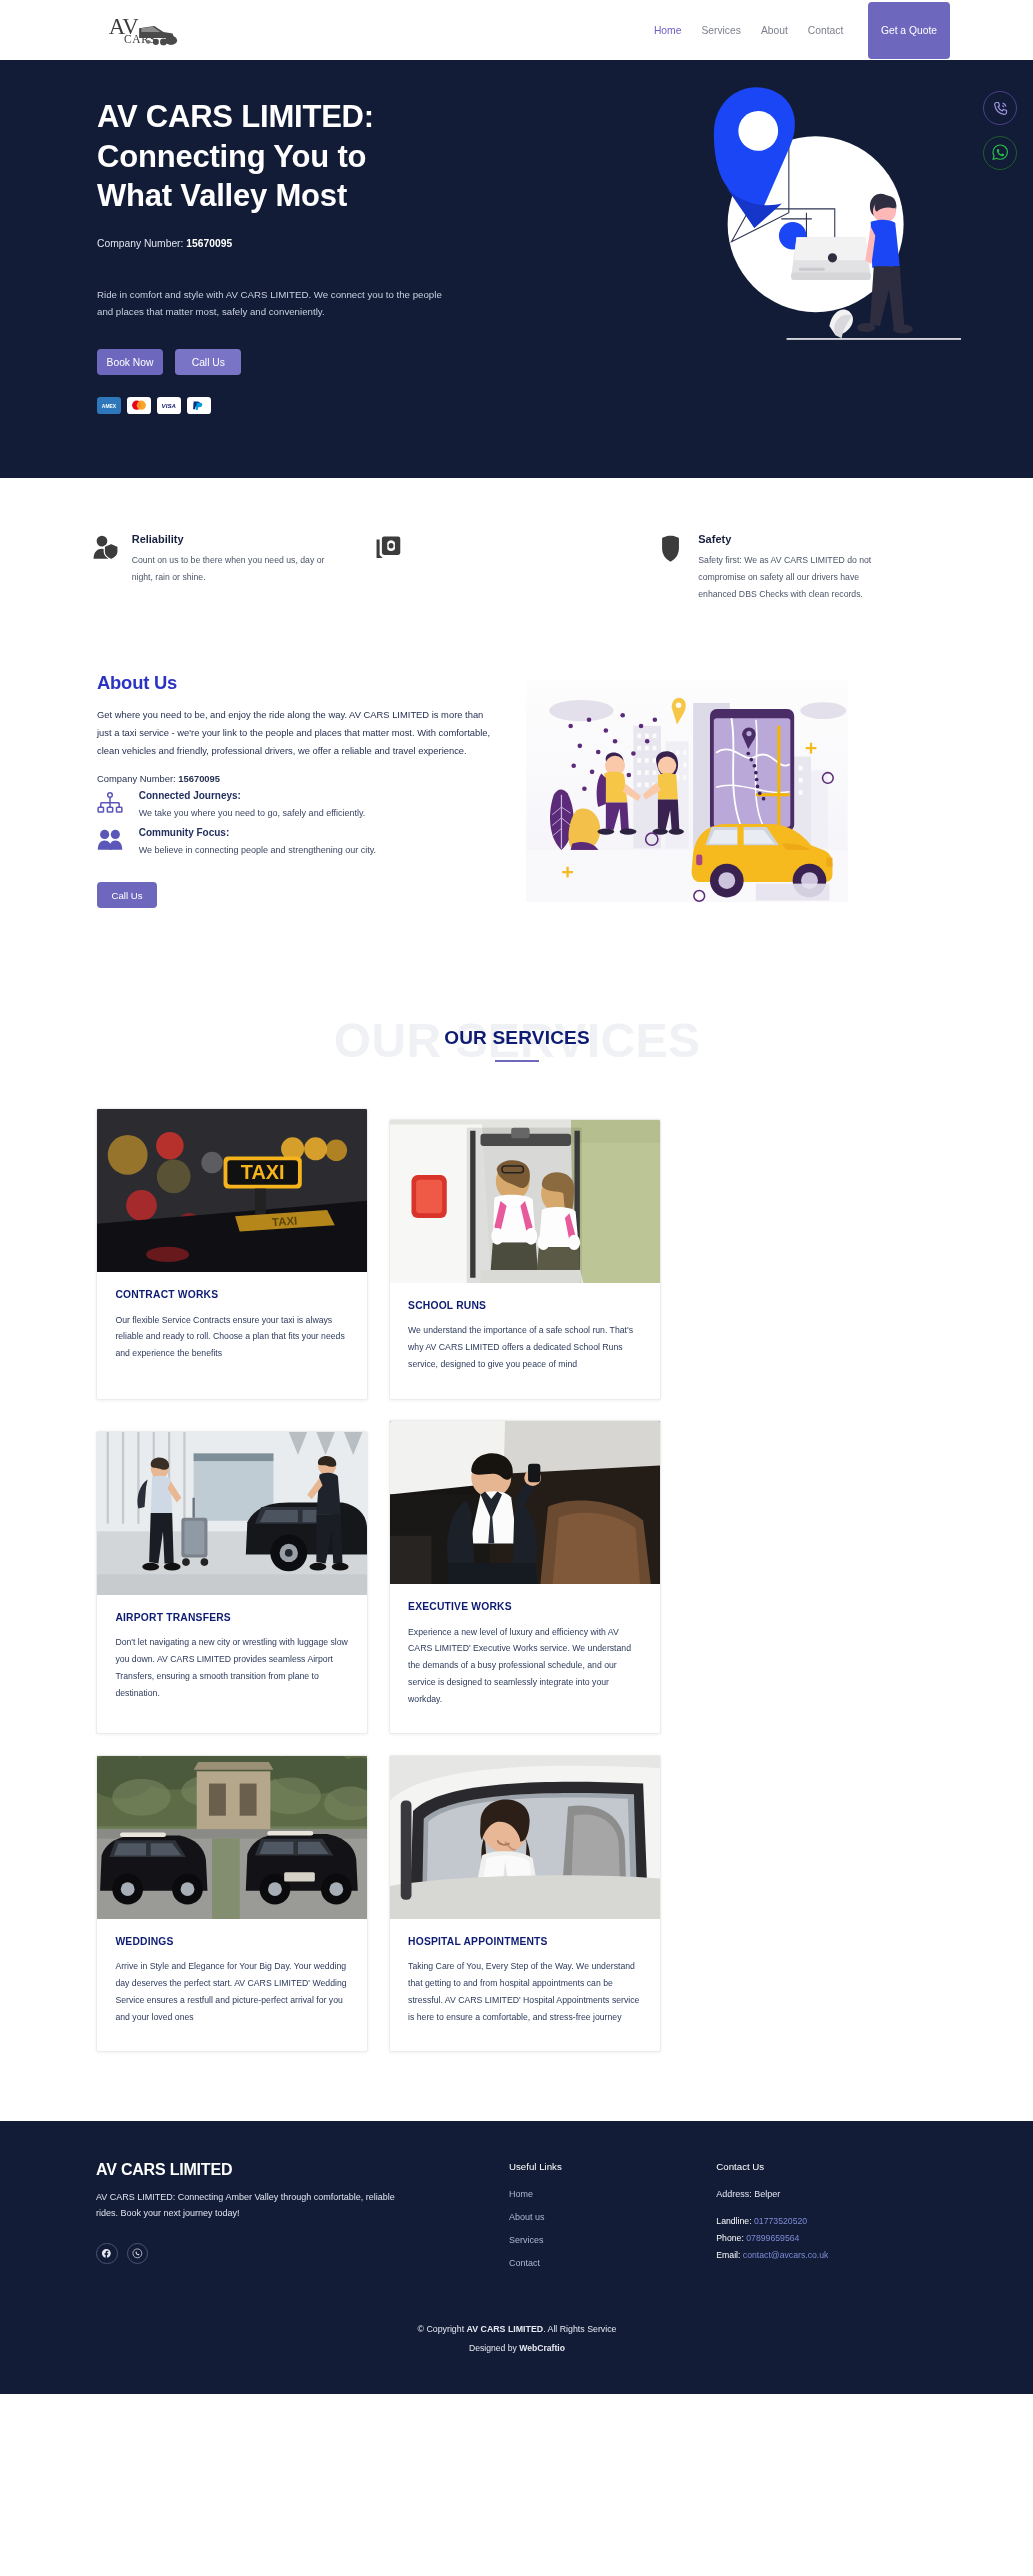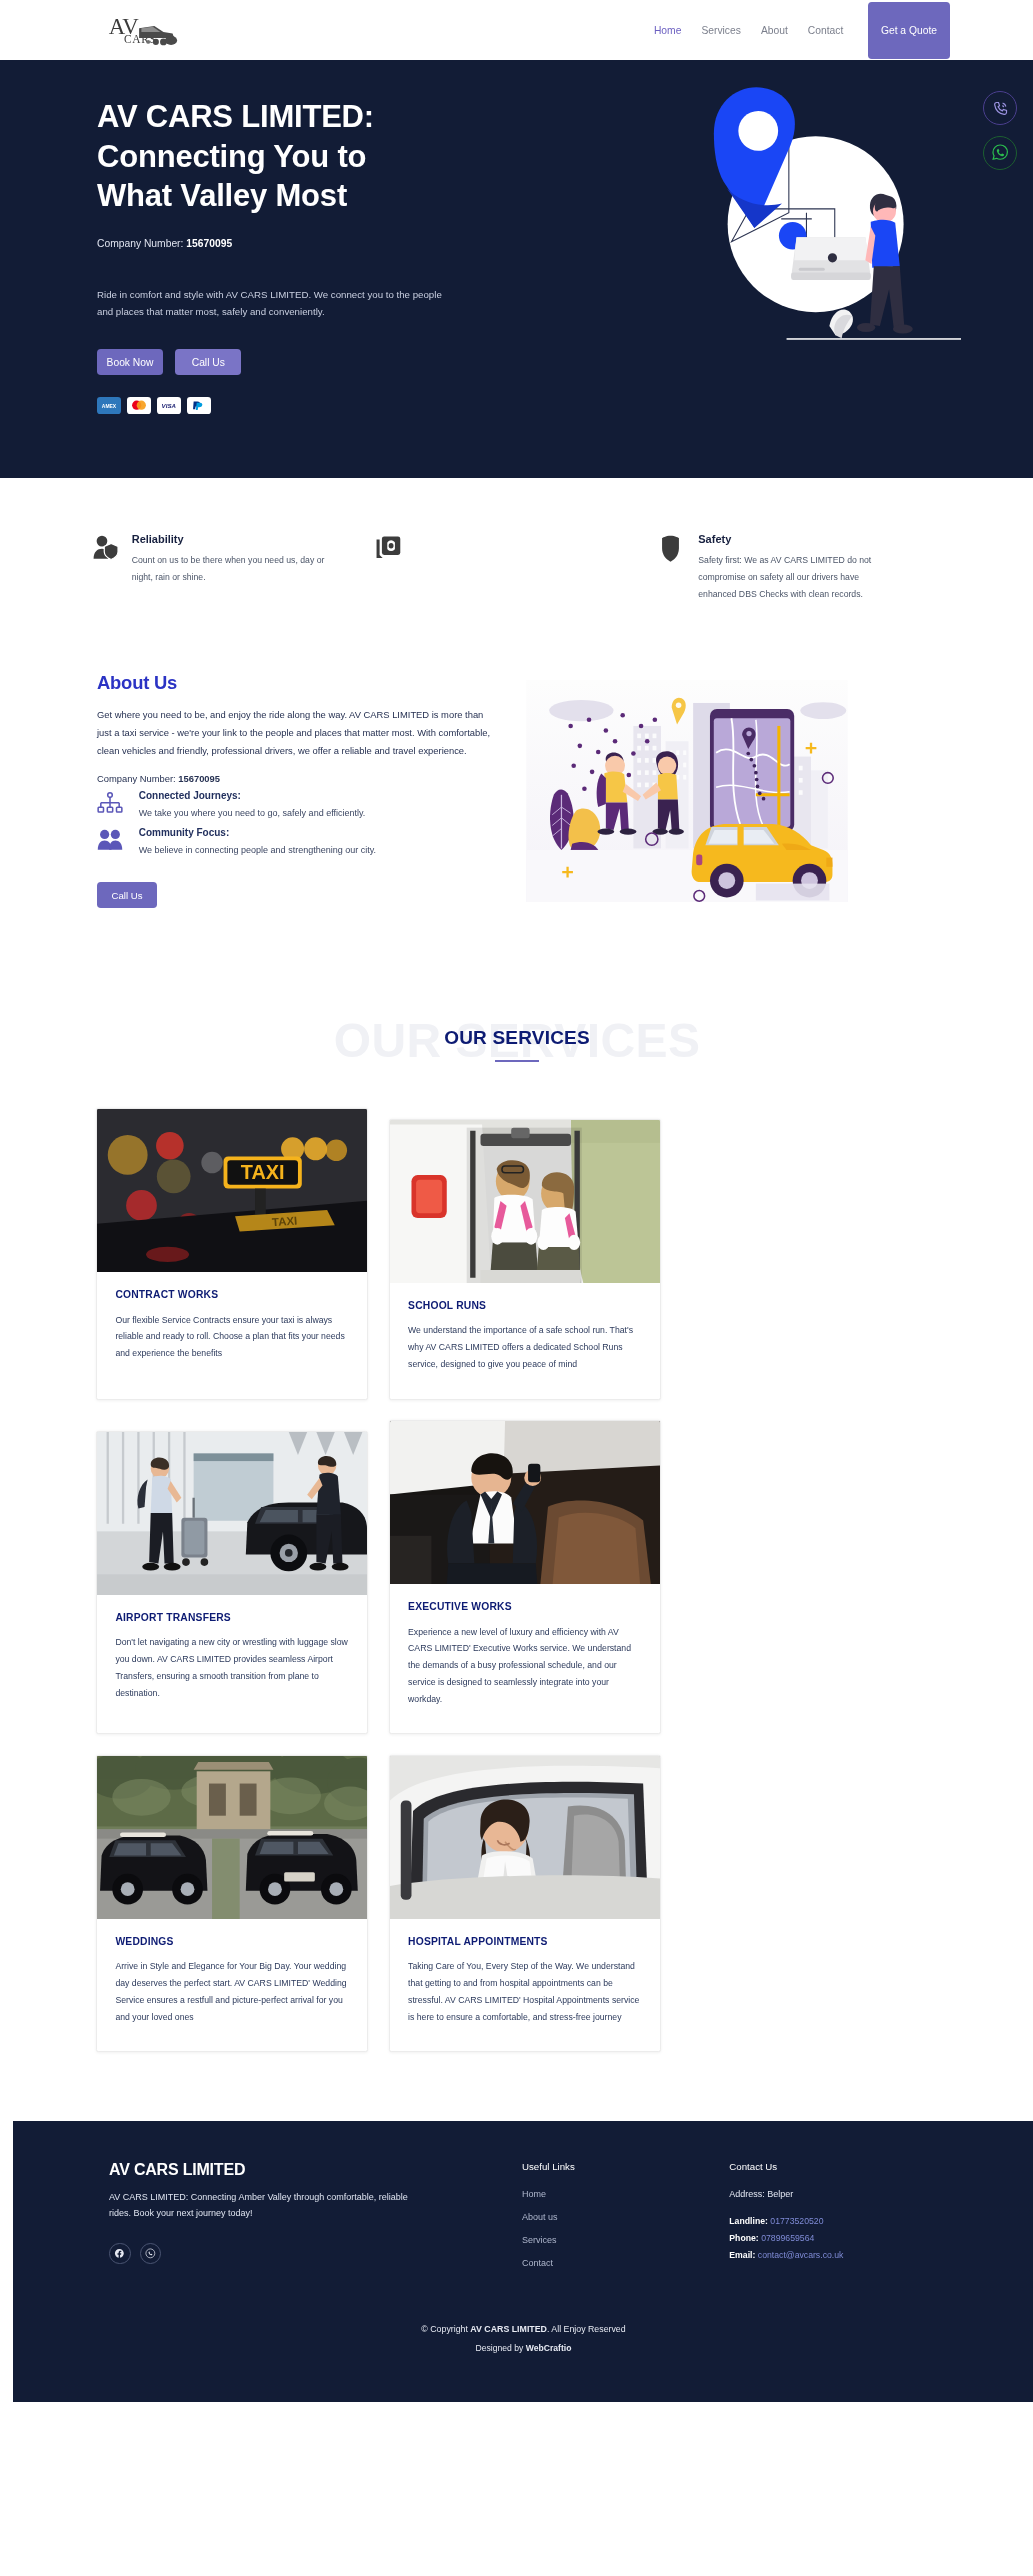--- a/index.html
+++ b/index.html
@@ -135,41 +135,41 @@
     border-radius:2.3px; box-shadow:0 0.8px 3.1px rgba(0,0,0,.06);
     overflow:hidden;
   }
   .svc-card.off { margin-top:10.7px; }
   .svc-img { width:100%; height:163px; overflow:hidden; position:relative; }
   .svc-body { padding:17px 18.4px 26px 18.4px; }
   .svc-card h3 { font-size:10.3px; color:#0d1b73; font-weight:bold; margin-bottom:11.5px; letter-spacing:0.2px; }
   .svc-card p { font-size:8.7px; color:#2c3a5c; line-height:1.92; }
 
   
-  .footer { background:#121c36; padding:40px 96px 8px 96px; color:#fff;margin-left:13px; }
+  .footer { background:#121c36; padding:40px 96px 0 96px; color:#fff; }
   .footer-cols { display:flex; }
   .fcol-brand { width:329px; }
   .fcol-brand h2 { font-size:16px; font-weight:bold; letter-spacing:-0.2px; margin-bottom:10.7px; }
   .fcol-brand p { font-size:9px; color:#dfe4f0; line-height:1.75; max-width:303px; }
   .socials { display:flex; gap:9.2px; margin-top:21.5px; }
   .soc {
     width:21.5px; height:21.5px; border-radius:50%;
     border:0.8px solid #4a5472; display:flex; align-items:center;
     justify-content:center; cursor:pointer;
   }
   .fcol-links { width:276px; padding-left:84px; }
   .fcol-links h4, .fcol-contact h4 { font-size:9.7px; font-weight:normal; margin-bottom:17px; }
   .fcol-links a {
     display:block; font-size:9px; color:#aeb6cc; text-decoration:none;
     margin-bottom:13px;
   }
   .fcol-contact { flex:1; padding-left:15.3px; }
   .fcol-contact .addr { font-size:9px; color:#e3e7f2; margin-bottom:17px; }
   .fcol-contact .line { font-size:8.7px; margin-bottom:6.9px; color:#7f8bd6; }
-  .fcol-contact .line b { color:#ffffff; font-weight:bold; }
+  .fcol-contact .line b { color:#ffffff; font-weight:normal; }
   .copyright {
     text-align:center; padding:43px 0 9.2px 0; font-size:8.8px; color:#e7eaf3;
   }
   .copyright b { font-weight:bold; }
   .designed { text-align:center; font-size:8.6px; color:#e7eaf3; padding-bottom:41px; }
   .designed b { font-weight:bold; }
 </style>
 </head>
 <body>
 
@@ -818,21 +818,21 @@
           <span>07899659564</span>
         </div>
         <div class="line">
           <b>Email:</b>
           <span>contact@avcars.co.uk</span>
         </div>
       </div>
     </div>
 
     <div class="copyright">
-      <span>© Copyright </span><b>AV CARS LIMITED</b><span>. All Enjoy Reserved</span>
+      <span>© Copyright </span><b>AV CARS LIMITED</b><span>. All Rights Service</span>
     </div>
     <div class="designed">
       <span>Designed by </span><b>WebCraftio</b>
     </div>
   </div>
 
 </div>
 
 
 </body></html>

